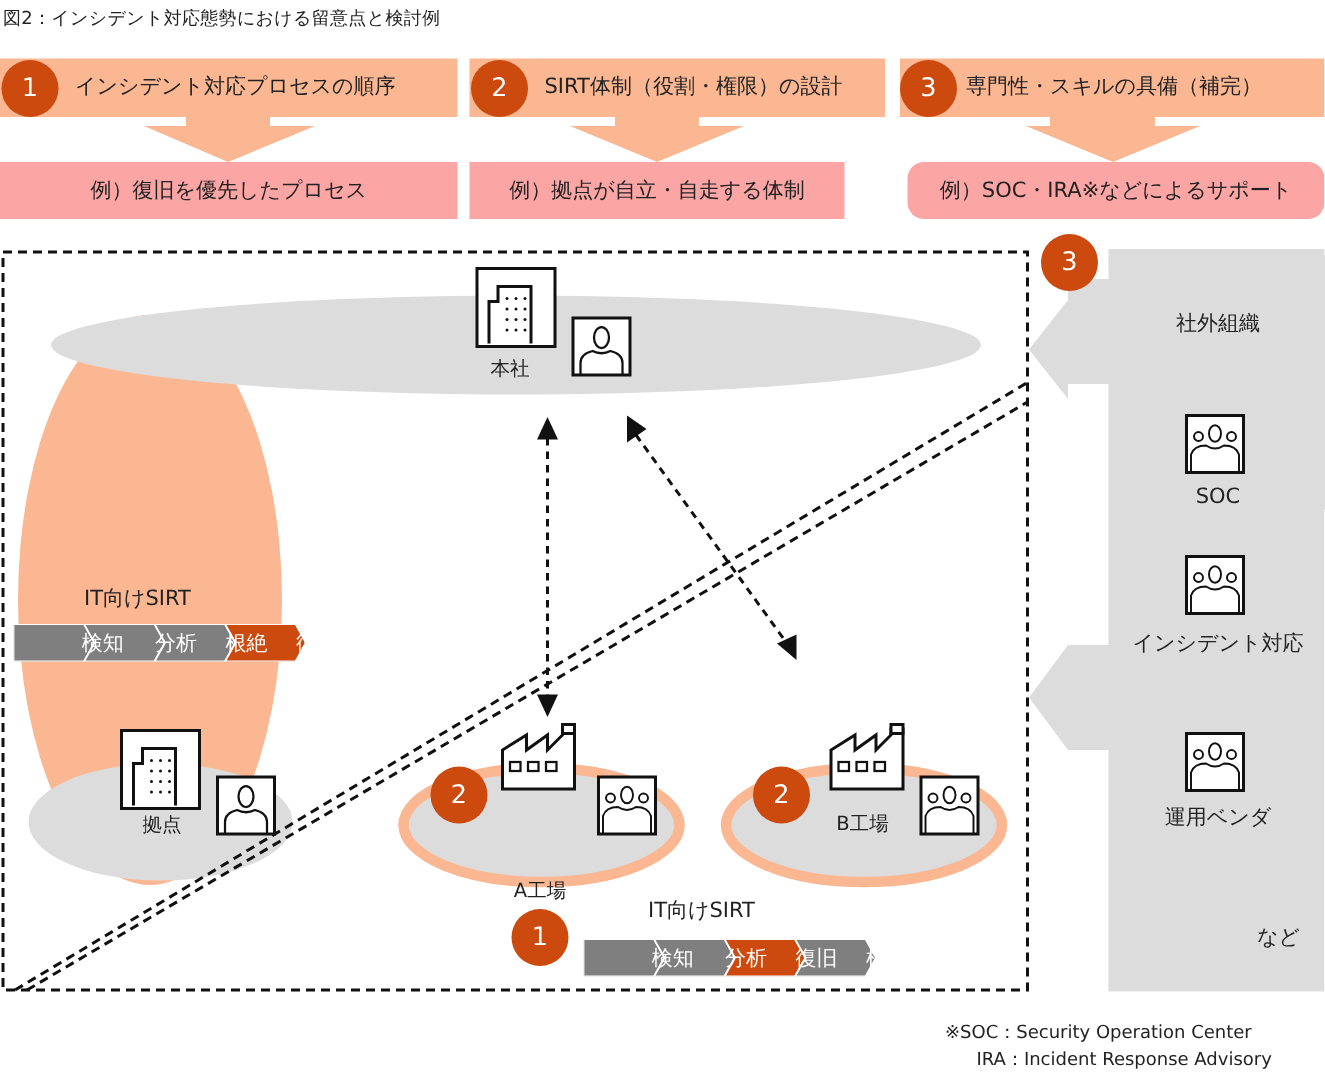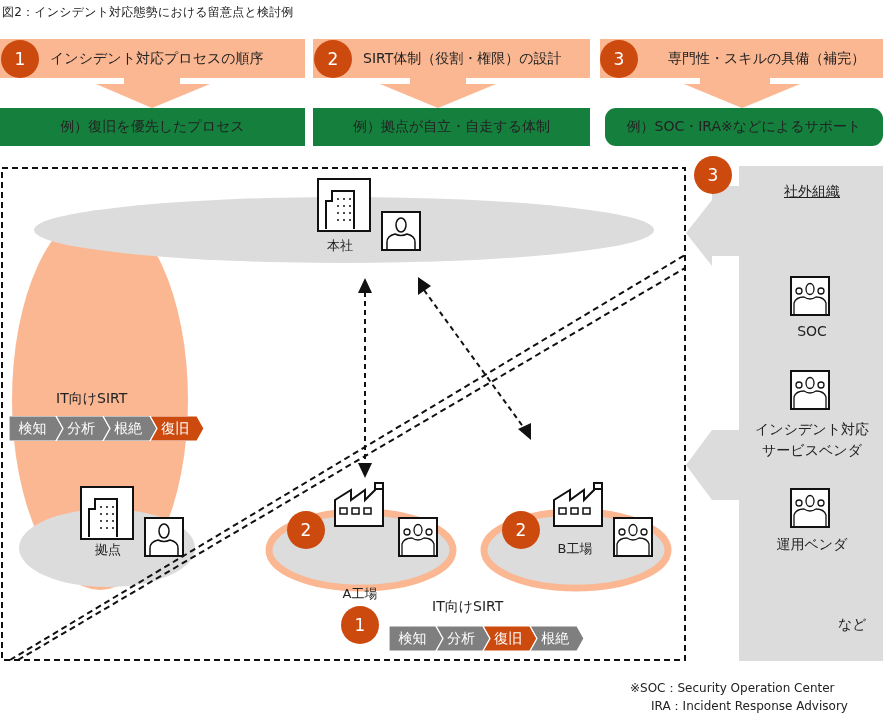--- a/index.html
+++ b/index.html
@@ -4,24 +4,24 @@
 <style>
   html, body { margin:0; padding:0; background:#fff; }
   body { width:883px; height:717px; position:relative; overflow:hidden;
          font-family:"DejaVu Sans", "Liberation Sans", sans-serif; color:#222; }
   .abs { position:absolute; }
   .title { left:2px; top:4px; font-size:12px; letter-spacing:0.2px; }
   .band { height:39px; background:#fbb792; display:flex; align-items:center; }
   .num { width:38px; height:38px; border-radius:50%; background:#cc4a0e; color:#fff;
          font-size:17px; display:flex; align-items:center; justify-content:center; }
   .band-text { font-size:14px; position:absolute; top:0; height:39px; line-height:39px; }
-  .ex { height:38px; background:#15803d; font-size:14px; display:flex; align-items:center; justify-content:center; }
+  .ex { height:38px; background:#fca5a5; font-size:14px; display:flex; align-items:center; justify-content:center; }
   .label { font-size:13px; text-align:center; }
   .proc { display:flex; height:25px; }
-  .chev { height:25px; color:#fff; font-size:14px; display:flex; align-items:center; justify-content:center; }
+  .chev { height:25px; color:#fff; font-size:14px; display:flex; align-items:center; justify-content:center;padding-left:36px; }
   .ext-panel { background:#dcdcdc; }
   .note { font-size:12px; font-family:"DejaVu Sans", sans-serif; }
   svg { position:absolute; left:0; top:0; }
 </style>
 </head>
 <body>
 
 <div class="abs title">図2：インシデント対応態勢における留意点と検討例</div>
 
 <div>
@@ -29,25 +29,25 @@
   <div class="abs band" style="left:0;top:39px;width:305px;">
     <div class="num" style="margin-left:1px;">1</div>
     <span class="band-text" style="left:50px;">インシデント対応プロセスの順序</span>
   </div>
   <div class="abs ex" style="left:0;top:108px;width:305px;">例）復旧を優先したプロセス</div>
 
   <div class="abs band" style="left:313px;top:39px;width:277px;">
     <div class="num" style="margin-left:1px;">2</div>
     <span class="band-text" style="left:50px;">SIRT体制（役割・権限）の設計</span>
   </div>
-  <div class="abs ex" style="left:313px;top:108px;width:277px;">例）拠点が自立・自走する体制</div>
+  <div class="abs ex" style="left:313px;top:108px;width:250px;">例）拠点が自立・自走する体制</div>
 
   <div class="abs band" style="left:600px;top:39px;width:283px;">
     <div class="num" style="margin-left:0px;">3</div>
-    <span class="band-text" style="left:68px;">専門性・スキルの具備（補完）</span>
+    <span class="band-text" style="left:44px;">専門性・スキルの具備（補完）</span>
   </div>
   <div class="abs ex" style="left:605px;top:108px;width:278px;border-radius:11px;">例）SOC・IRA※などによるサポート</div>
 </div>
 
 <svg width="883" height="717" style="pointer-events:none;">
   <polygon points="124,78 180,78 180,84 210,84 152,108 96,84 124,84" fill="#fbb792"></polygon>
   <polygon points="410,78 466,78 466,84 496,84 438,108 380,84 410,84" fill="#fbb792"></polygon>
   <polygon points="700,78 770,78 770,84 800,84 742,108 684,84 700,84" fill="#fbb792"></polygon>
 </svg>
 
@@ -217,23 +217,22 @@
       <polygon points="94,0 141,0 148,12.5 141,25 94,25 101,12.5" fill="#cc4a0e" stroke="#fff" stroke-width="1.2"></polygon>
       <polygon points="141,0 188,0 195,12.5 188,25 141,25 148,12.5" fill="#7f7f7f" stroke="#fff" stroke-width="1.2"></polygon>
     </svg>
     <div class="chev abs" style="left: 0px; top: 0px; width: 47px;">検知</div>
     <div class="chev abs" style="left: 50.5px; top: 0px; width: 43.5px;">分析</div>
     <div class="chev abs" style="left: 97.5px; top: 0px; width: 43.5px;">復旧</div>
     <div class="chev abs" style="left: 144.5px; top: 0px; width: 43.5px;">根絶</div>
   </div>
 
 <div class="abs num" style="left:694px;top:156px;">3</div>
-<div class="abs label" style="left:745px;top:183px;width:134px;font-size:14px;text-decoration:underline;">社外組織</div>
+<div class="abs label" style="left:745px;top:207px;width:134px;font-size:14px;">社外組織</div>
 <div class="abs label" style="left:745px;top:323px;width:134px;font-size:14px;">SOC</div>
 <div class="abs label" style="left:741px;top:419px;width:142px;font-size:14px;line-height:21px;">
   <div>インシデント対応</div>
-  <div>サービスベンダ</div>
 </div>
 <div class="abs label" style="left:745px;top:536px;width:134px;font-size:14px;">運用ベンダ</div>
 <div class="abs" style="left:838px;top:616px;font-size:14px;">など</div>
 
 <div class="abs note" style="left:630px;top:680px;">※SOC：Security Operation Center</div>
 <div class="abs note" style="left:651px;top:698px;">IRA：Incident Response Advisory</div>
 
 </body></html>

